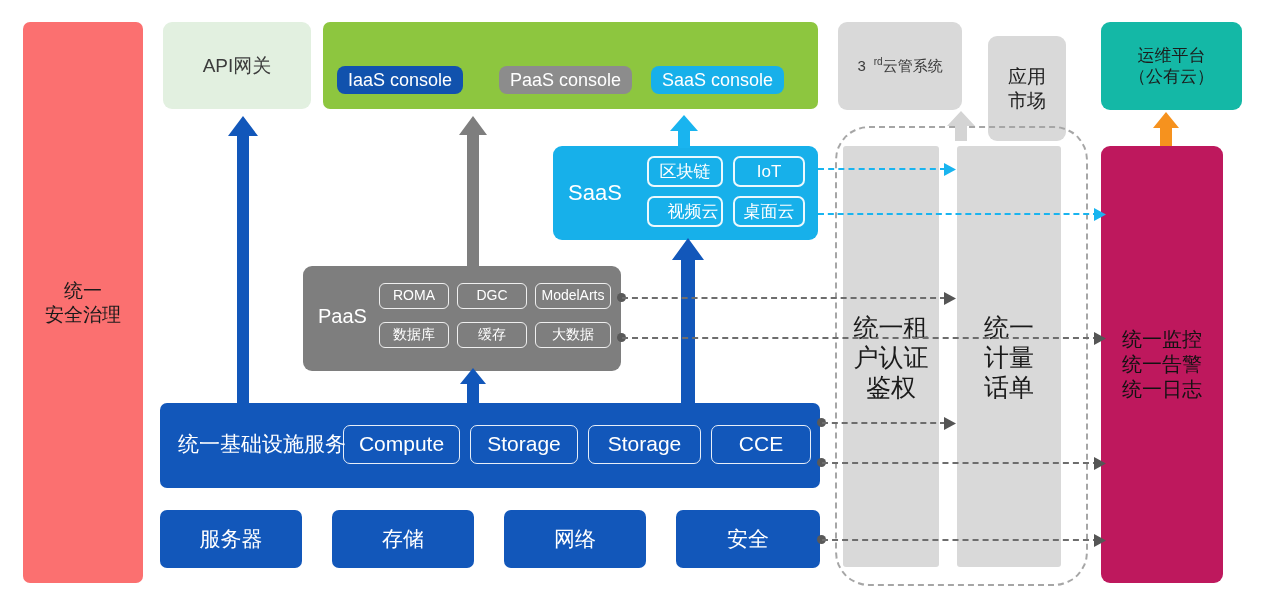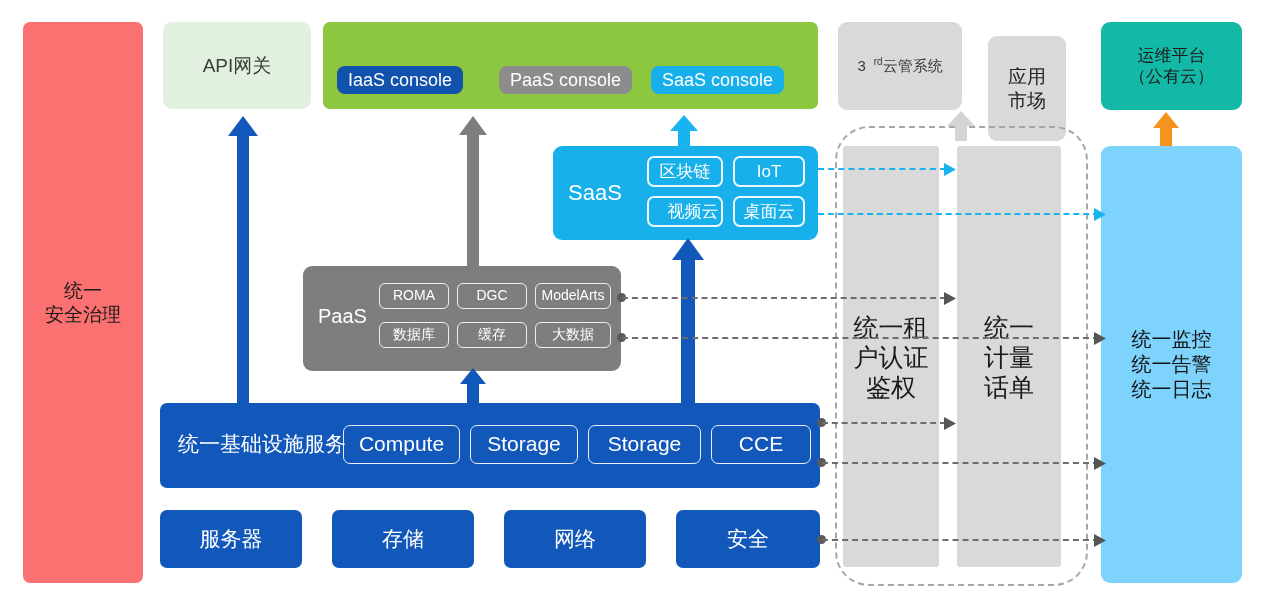--- a/index.html
+++ b/index.html
@@ -82,22 +82,22 @@
     left:988px; top:22px; width:78px; height:105px;
     background:#d9d9d9; color:#222; font-size:19px;margin-top:14px;
   }
 
   
   #ops-head{
     left:1101px; top:22px; width:141px; height:88px;
     background:#14b8a6; color:#1c1c1c; font-size:17px;
   }
   #ops-body{
-    left:1101px; top:146px; width:141px; height:437px;
-    background:#7dd3fc; color:#121212; font-size:20px;
+    left:1101px; top:146px; width:122px; height:437px;
+    background:#be185d; color:#121212; font-size:20px;
   }
 
   
   #saas{
     left:553px; top:146px; width:265px; height:94px;
     background:#17b0ea;
     border-radius:9px;
     display:block;
   }
   #saas-label{

